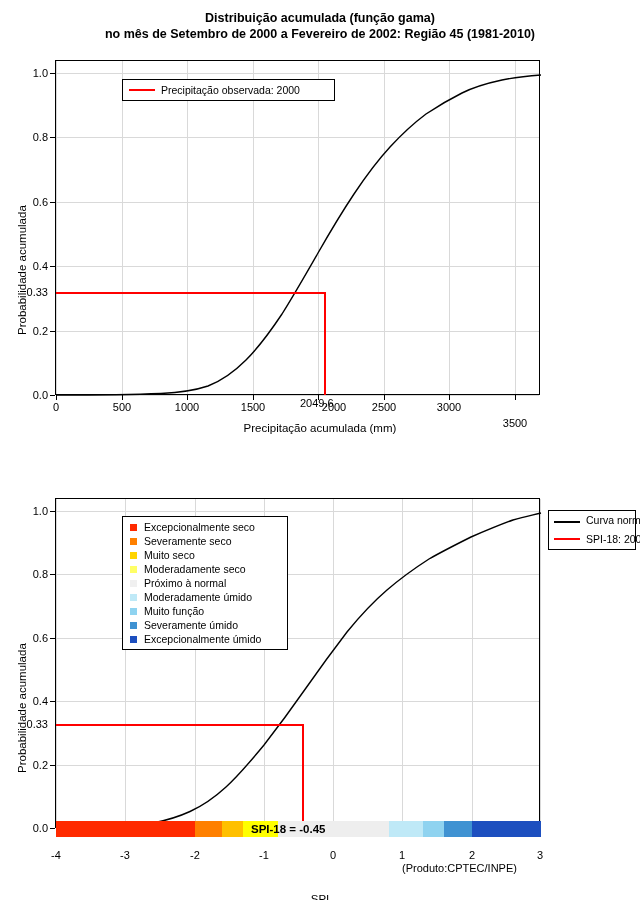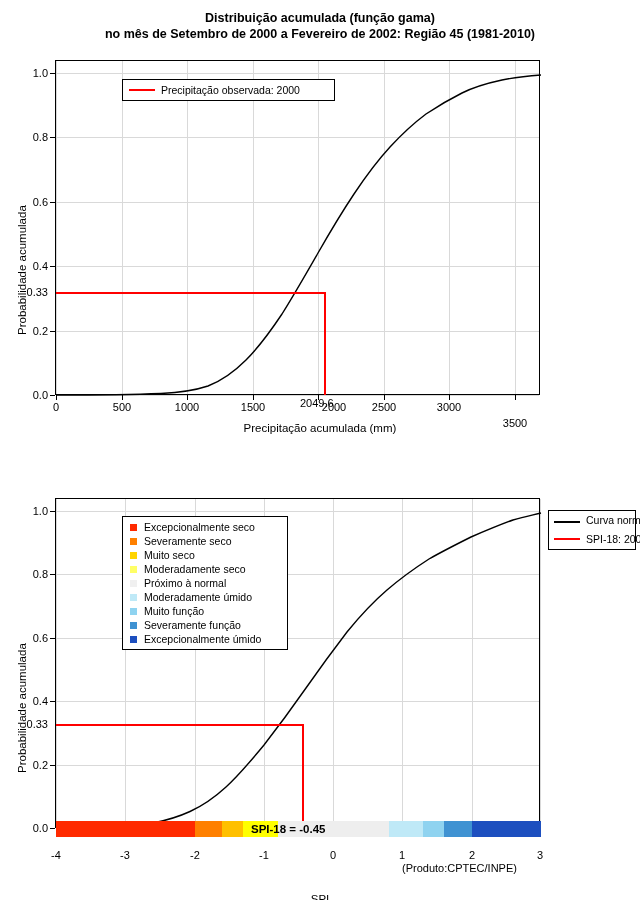--- a/index.html
+++ b/index.html
@@ -370,21 +370,21 @@
         <div class="legend-row">
           <span class="legend-swatch-dot" style="background:#bfe9f7"></span>
           <span class="legend-label">Moderadamente úmido</span>
         </div>
         <div class="legend-row">
           <span class="legend-swatch-dot" style="background:#8fd3f0"></span>
           <span class="legend-label">Muito função</span>
         </div>
         <div class="legend-row">
           <span class="legend-swatch-dot" style="background:#3f92d2"></span>
-          <span class="legend-label">Severamente função</span>
+          <span class="legend-label">Severamente úmido</span>
         </div>
         <div class="legend-row">
           <span class="legend-swatch-dot" style="background:#1d4fbf"></span>
           <span class="legend-label">Excepcionalmente úmido</span>
         </div>
       </div>
 
       <div class="spi-bar" style="left:0px; top:322px; width:485px;">
         <div class="spi-seg" style="width:138.6px; background:#ff2a00"></div>
         <div class="spi-seg" style="width:27.7px; background:#ff8000"></div>

